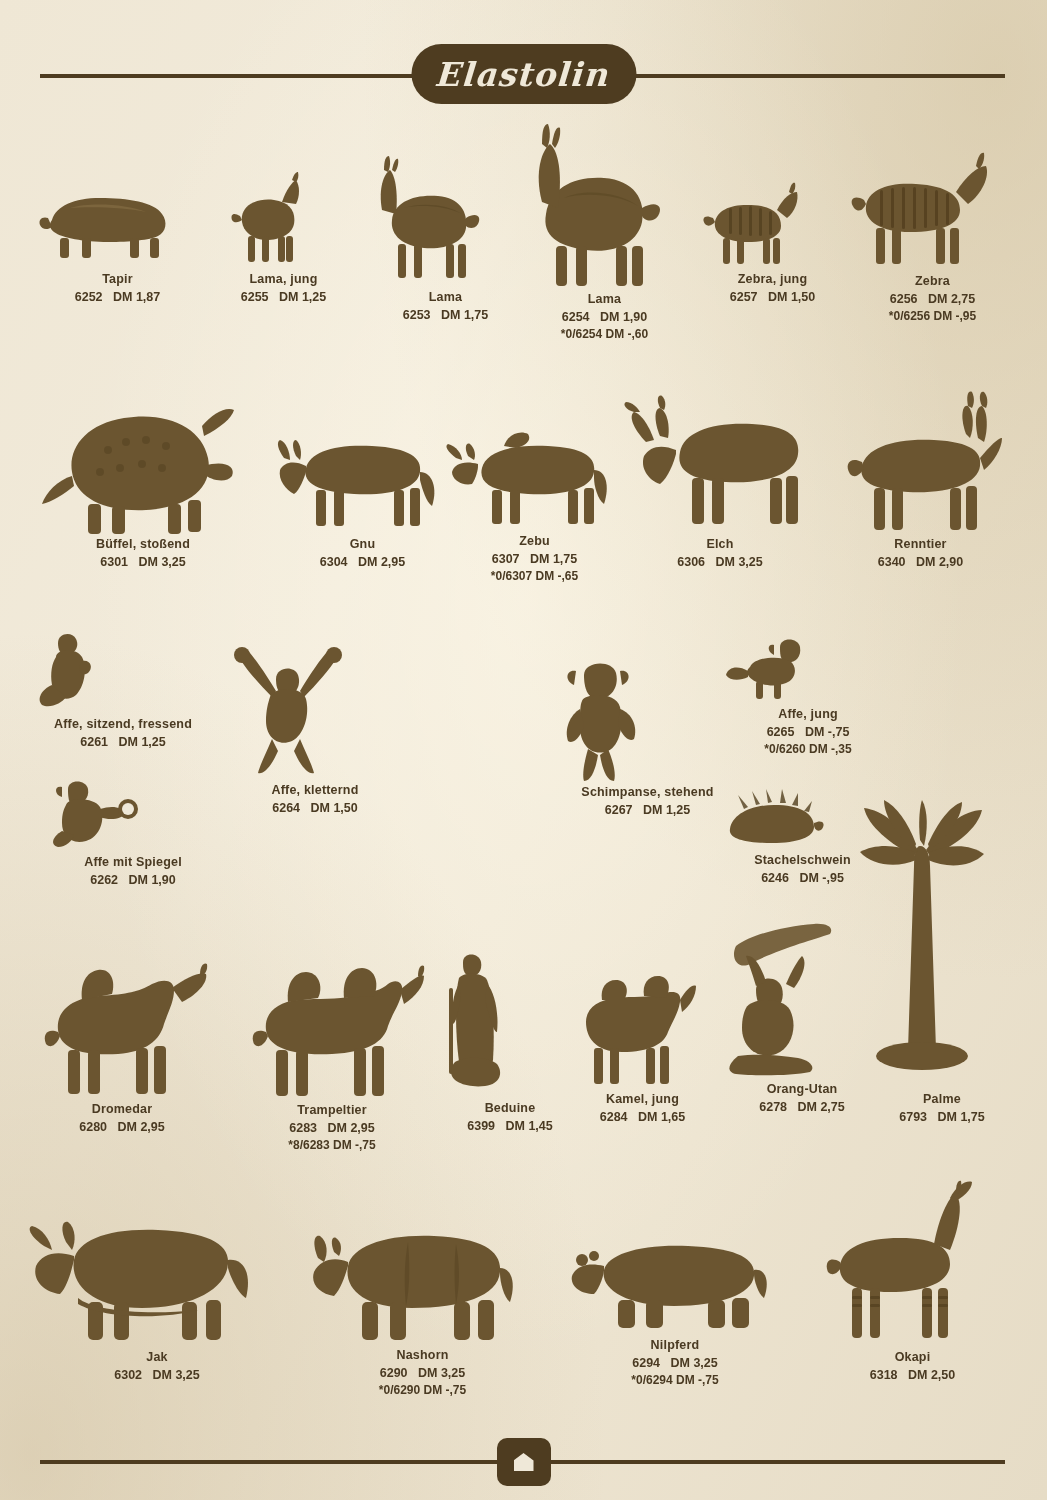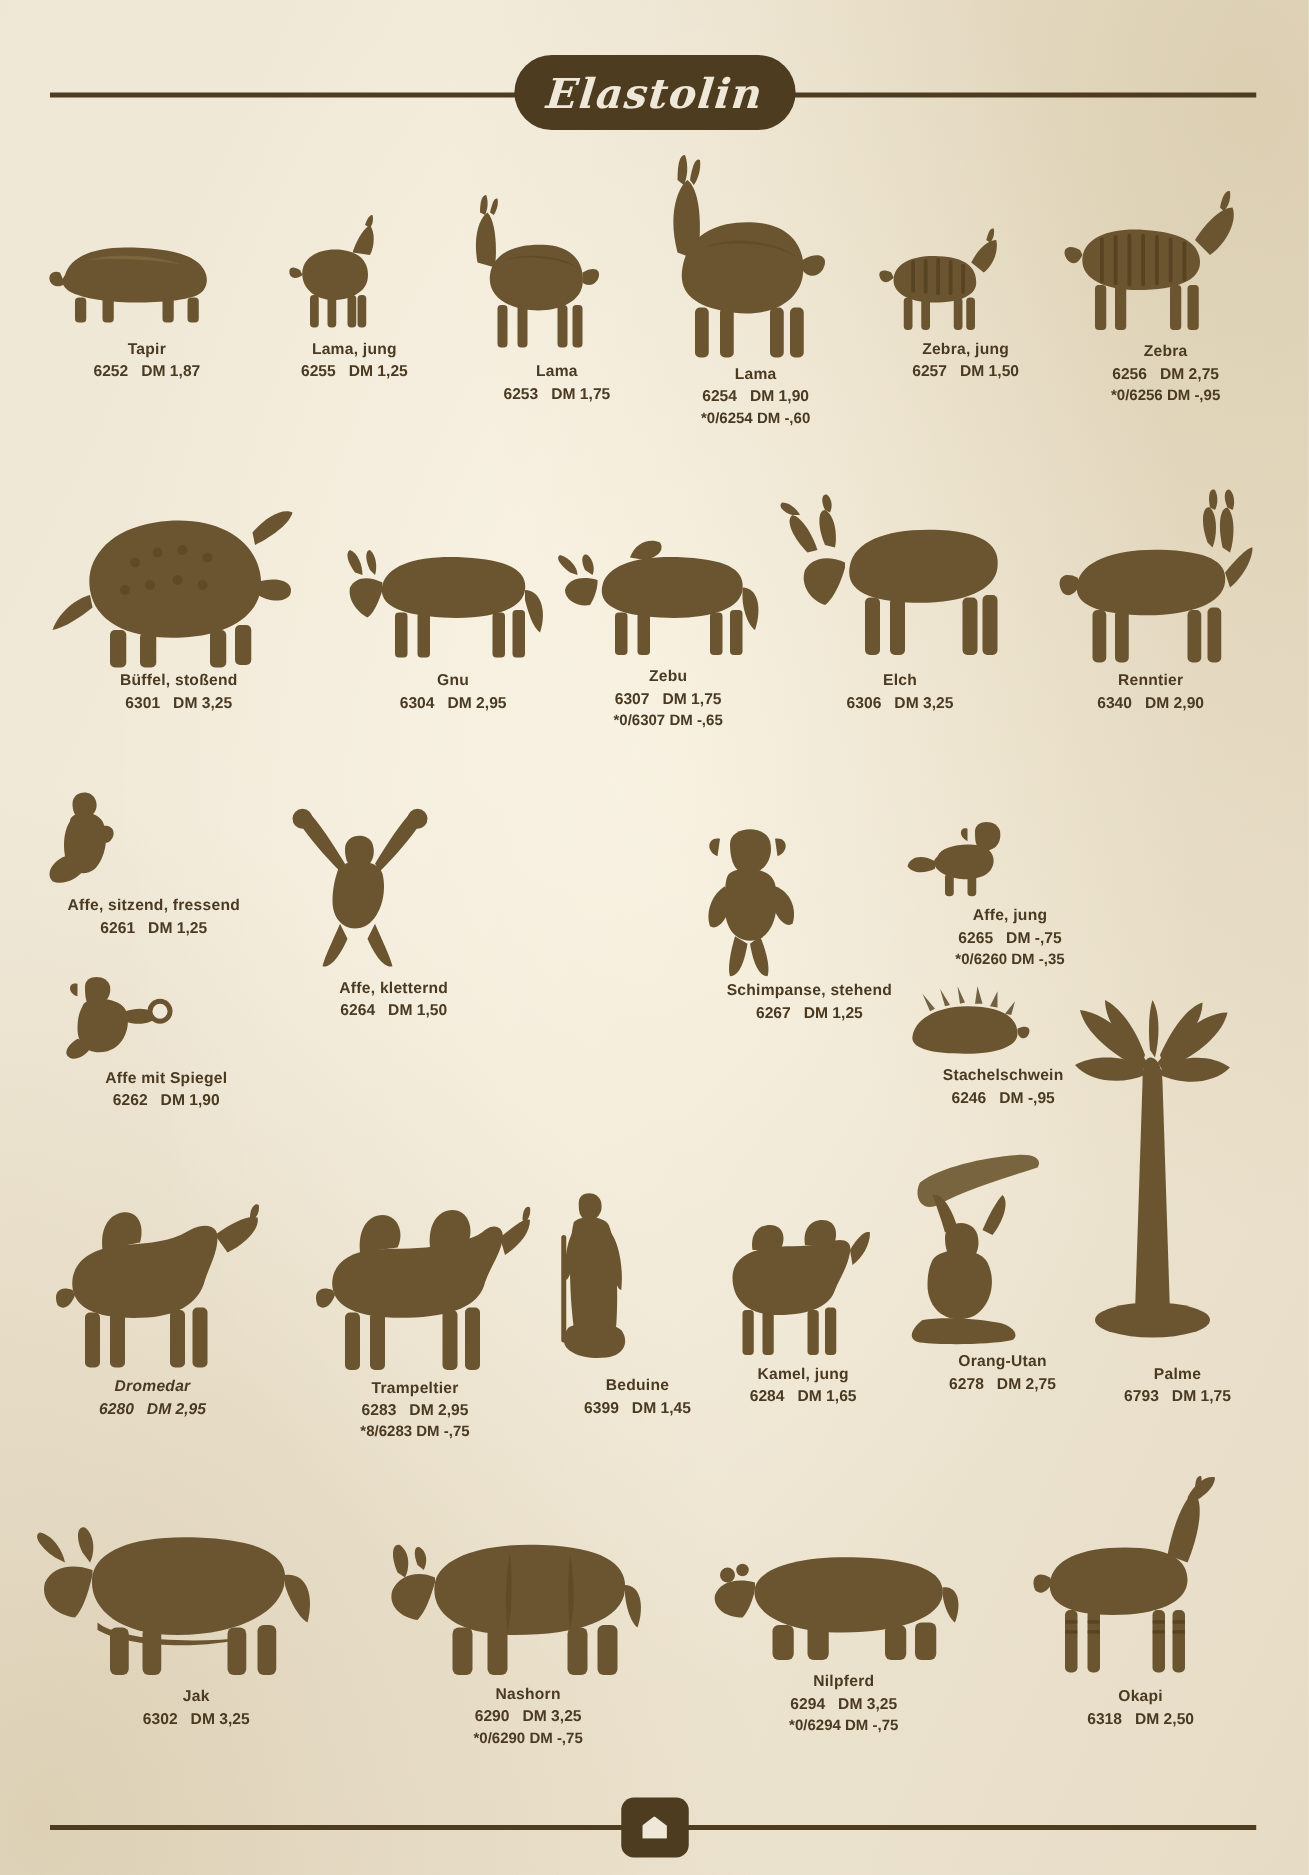--- a/index.html
+++ b/index.html
@@ -427,21 +427,21 @@
             <path d="M58 96 C64 110 66 122 64 128 C56 128 52 114 50 102 Z"></path>
           </g>
         </svg>
       </div>
       <div class="caption">Schimpanse, stehend</div>
       <div class="priceline">
         <span>6267</span>&nbsp;&nbsp;&nbsp;<span>DM 1,25</span>
       </div>
     </div>
 
-    <div class="item" style="left:718px;top:26px;width:180px;">
+    <div class="item" style="left:718px;top:8px;width:180px;">
       <div class="fig">
         <svg width="100" height="72" viewBox="0 0 100 72">
           <g class="silho">
             <path d="M62 14 C62 4 80 4 82 14 C84 26 74 32 66 28 C62 26 62 20 62 14 Z"></path>
             <path d="M56 12 C50 10 48 18 56 22 Z"></path>
             <path d="M32 34 C36 24 62 22 72 28 C80 34 78 46 68 50 C54 56 34 50 30 42 C28 38 30 36 32 34 Z"></path>
             <rect x="38" y="48" width="7" height="18" rx="3"></rect>
             <rect x="56" y="48" width="7" height="18" rx="3"></rect>
             <path d="M30 38 C20 32 10 34 8 42 C12 48 22 48 30 44 Z"></path>
           </g>
@@ -494,21 +494,21 @@
       </div>
       <div class="caption">Stachelschwein</div>
       <div class="priceline">
         <span>6246</span>&nbsp;&nbsp;&nbsp;<span>DM -,95</span>
       </div>
     </div>
   </div>
 
   <div class="row" style="top:930px;height:250px;">
 
-    <div class="item" style="left:22px;top:20px;width:200px;font-style:italic;">
+    <div class="item" style="left:22px;top:20px;width:200px;">
       <div class="fig">
         <svg width="195" height="150" viewBox="0 0 195 150">
           <g class="silho">
             <path d="M36 80 C34 62 48 48 78 46 C106 44 116 42 130 34 C142 28 152 30 152 40 C152 52 146 62 142 74 C138 90 124 102 96 104 C58 106 38 98 36 80 Z"></path>
             <path d="M60 50 C58 34 64 22 76 20 C88 18 94 30 90 44 Z"></path>
             <path d="M150 38 C164 28 176 22 184 24 C186 32 176 44 160 52 Z"></path>
             <path d="M178 24 C178 16 182 12 185 14 C186 20 183 24 180 26 Z"></path>
             <rect x="46" y="100" width="12" height="44" rx="4"></rect>
             <rect x="66" y="100" width="12" height="44" rx="4"></rect>
             <rect x="114" y="98" width="12" height="46" rx="4"></rect>

